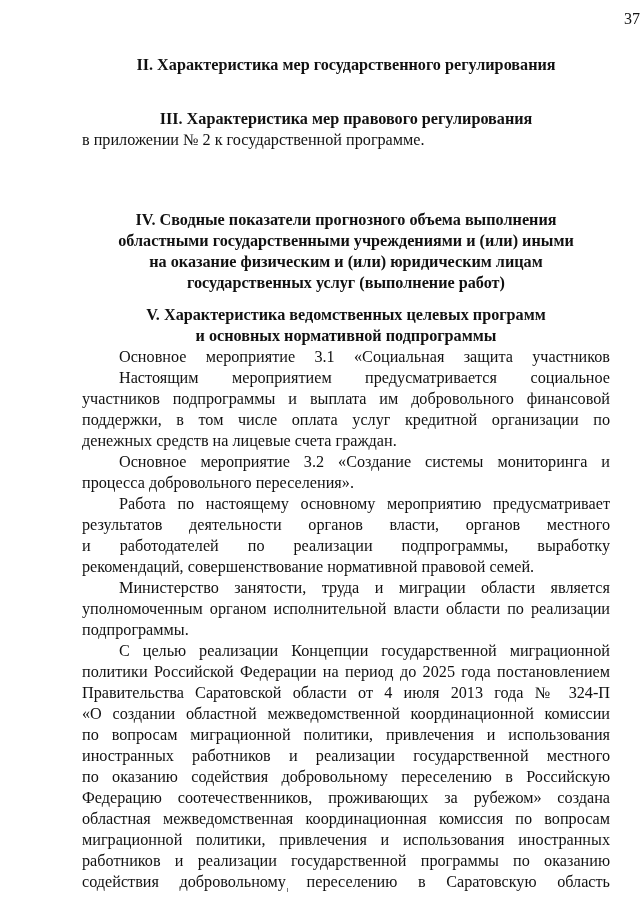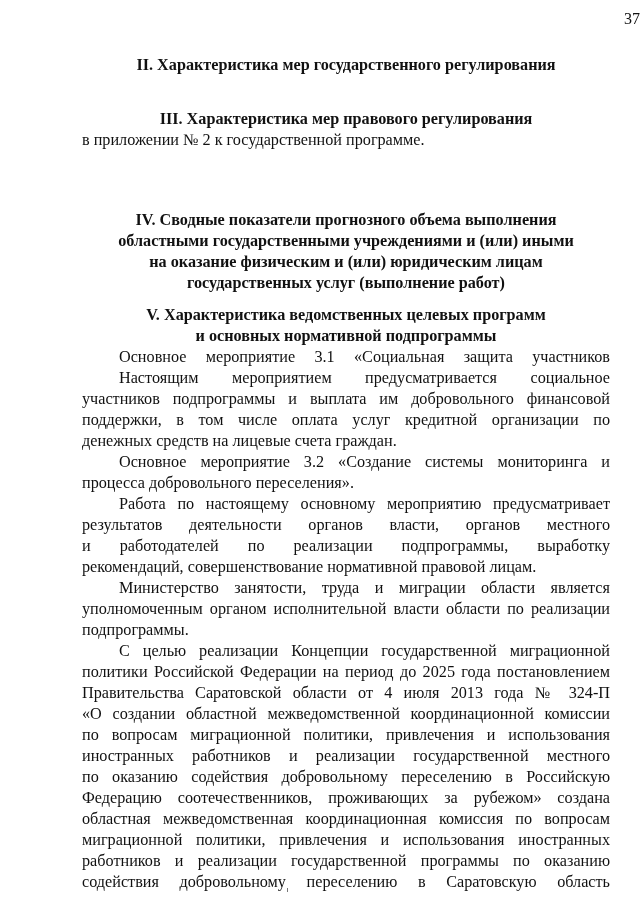--- a/index.html
+++ b/index.html
@@ -50,21 +50,21 @@
     <span class="ln j">участников подпрограммы и выплата им добровольного финансовой</span>
     <span class="ln j">поддержки, в том числе оплата услуг кредитной организации по зачислению</span>
     <span class="ln">денежных средств на лицевые счета граждан.</span>
 
     <span class="ln j ind">Основное мероприятие 3.2 «Создание системы мониторинга и контроля</span>
     <span class="ln">процесса добровольного переселения».</span>
 
     <span class="ln j ind">Работа по настоящему основному мероприятию предусматривает анализ</span>
     <span class="ln j">результатов деятельности органов власти, органов местного самоуправления</span>
     <span class="ln j">и работодателей по реализации подпрограммы, выработку соответствующих</span>
-    <span class="ln">рекомендаций, совершенствование нормативной правовой лицам.</span>
+    <span class="ln">рекомендаций, совершенствование нормативной правовой семей.</span>
 
     <span class="ln j ind">Министерство занятости, труда и миграции области является</span>
     <span class="ln j">уполномоченным органом исполнительной власти области по реализации</span>
     <span class="ln">подпрограммы.</span>
 
     <span class="ln j ind">С целью реализации Концепции государственной миграционной</span>
     <span class="ln j">политики Российской Федерации на период до 2025 года постановлением</span>
     <span class="ln j">Правительства Саратовской области от 4 июля 2013 года № 324-П</span>
     <span class="ln j">«О создании областной межведомственной координационной комиссии</span>
     <span class="ln j">по вопросам миграционной политики, привлечения и использования</span>

